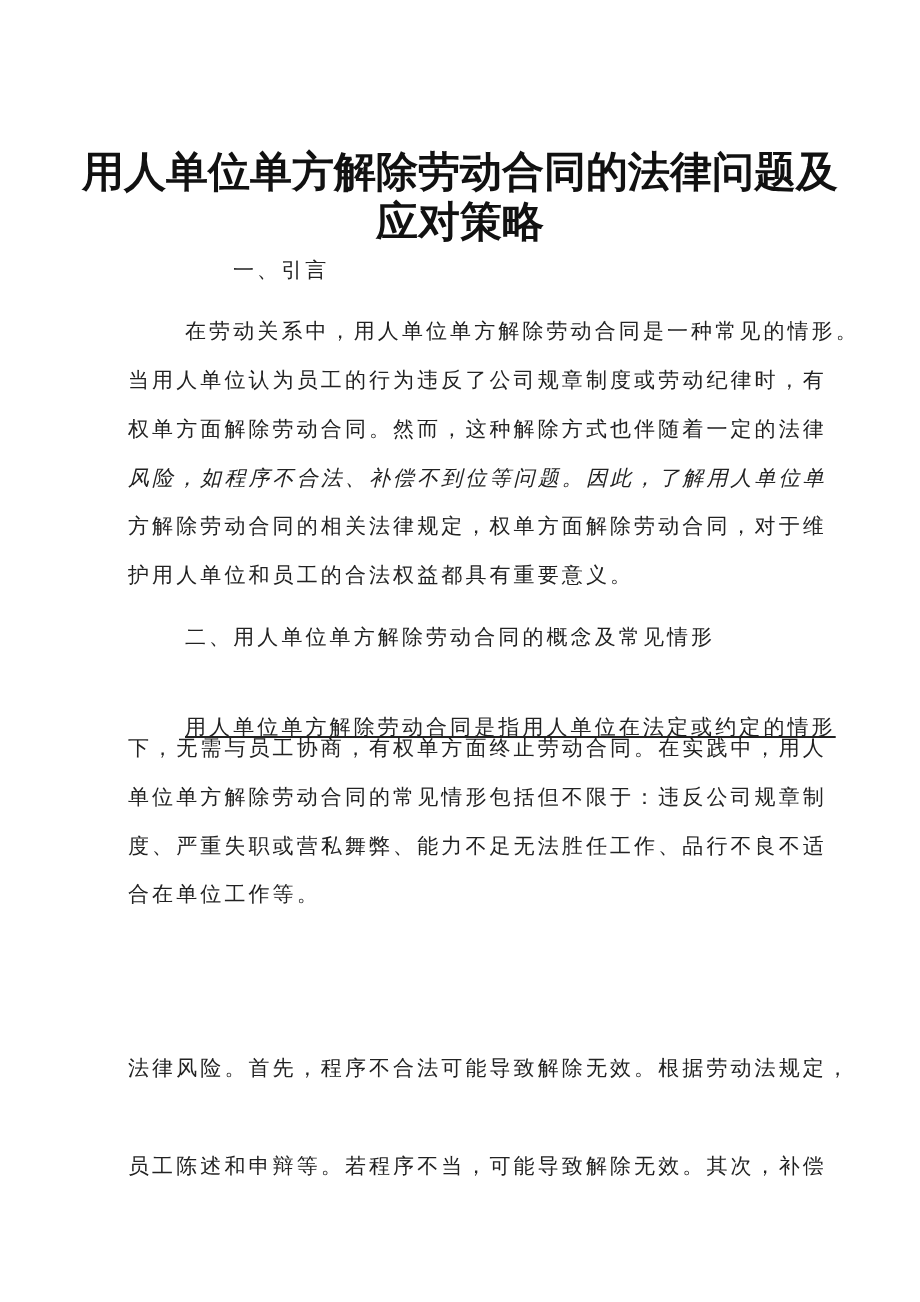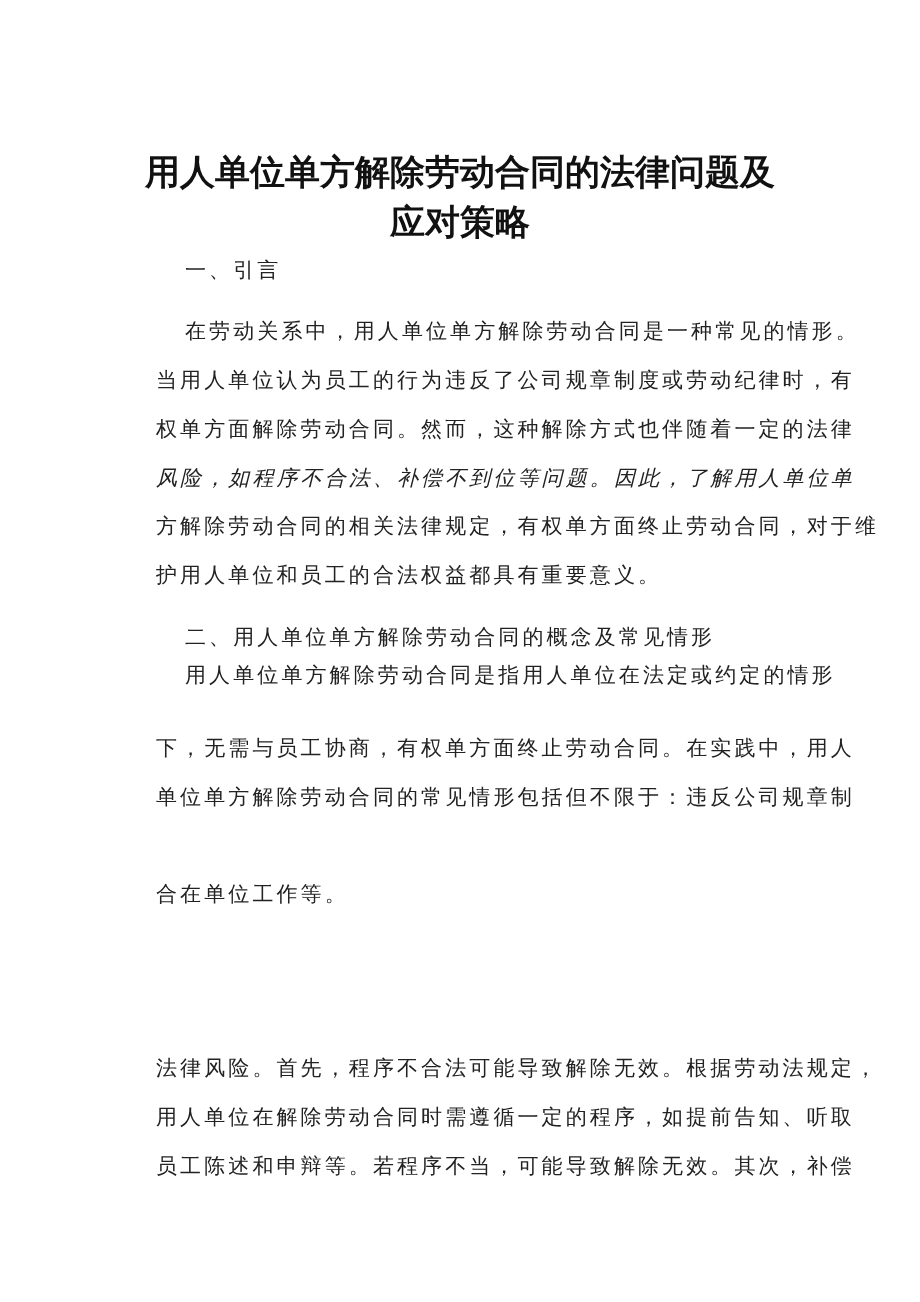--- a/index.html
+++ b/index.html
@@ -20,57 +20,57 @@
       left: 0; top: 0;
       width: 920px;
       height: 1302px;
       background: #ffffff;
     }
     .title-line {
       position: absolute;
       left: 0;
       width: 920px;
       text-align: center;
-      font-size: 35px;
+      font-size: 42px;
       font-weight: bold;
       line-height: 44px;
       color: #111111;
       letter-spacing: 0px;
       white-space: nowrap;
     }
     .line {
       position: absolute;
       font-size: 21px;
       line-height: 30px;
       color: #222222;
       white-space: nowrap;
       letter-spacing: 3.1px;
     }
     .indent { left: 185px; }
-    .flush { left: 156px; }
+    .flush { left: 128px; }
   </style>
 </head>
 <body>
 
 <div class="page">
 
   <div class="title-line" style="top:150px;">用人单位单方解除劳动合同的法律问题及</div>
   <div class="title-line" style="top:200px;">应对策略</div>
 
-  <div class="line indent" style="top:255px;">一、引言</div>
+  <div class="line indent" style="top:255px;margin-left:48px;">一、引言</div>
   <div class="line indent" style="top:316px;">在劳动关系中，用人单位单方解除劳动合同是一种常见的情形。</div>
   <div class="line flush" style="top:365px;">当用人单位认为员工的行为违反了公司规章制度或劳动纪律时，有</div>
   <div class="line flush" style="top:414px;">权单方面解除劳动合同。然而，这种解除方式也伴随着一定的法律</div>
   <div class="line flush" style="top:463px;font-style:italic;">风险，如程序不合法、补偿不到位等问题。因此，了解用人单位单</div>
-  <div class="line flush" style="top:511px;">方解除劳动合同的相关法律规定，有权单方面终止劳动合同，对于维</div>
+  <div class="line flush" style="top:511px;">方解除劳动合同的相关法律规定，权单方面解除劳动合同，对于维</div>
   <div class="line flush" style="top:560px;">护用人单位和员工的合法权益都具有重要意义。</div>
 
   <div class="line indent" style="top:622px;">二、用人单位单方解除劳动合同的概念及常见情形</div>
-  <div class="line indent" style="top:660px;">用人单位单方解除劳动合同是指用人单位在法定或约定的情形</div>
+  <div class="line indent" style="top:712px;text-decoration:underline;">用人单位单方解除劳动合同是指用人单位在法定或约定的情形</div>
   <div class="line flush" style="top:733px;">下，无需与员工协商，有权单方面终止劳动合同。在实践中，用人</div>
   <div class="line flush" style="top:782px;">单位单方解除劳动合同的常见情形包括但不限于：违反公司规章制</div>
+  <div class="line flush" style="top:831px;">度、严重失职或营私舞弊、能力不足无法胜任工作、品行不良不适</div>
   <div class="line flush" style="top:879px;">合在单位工作等。</div>
 
   <div class="line flush" style="top:1053px;">法律风险。首先，程序不合法可能导致解除无效。根据劳动法规定，</div>
-  <div class="line flush" style="top:1102px;">用人单位在解除劳动合同时需遵循一定的程序，如提前告知、听取</div>
   <div class="line flush" style="top:1151px;">员工陈述和申辩等。若程序不当，可能导致解除无效。其次，补偿</div>
 
 </div>
 
 </body></html>

